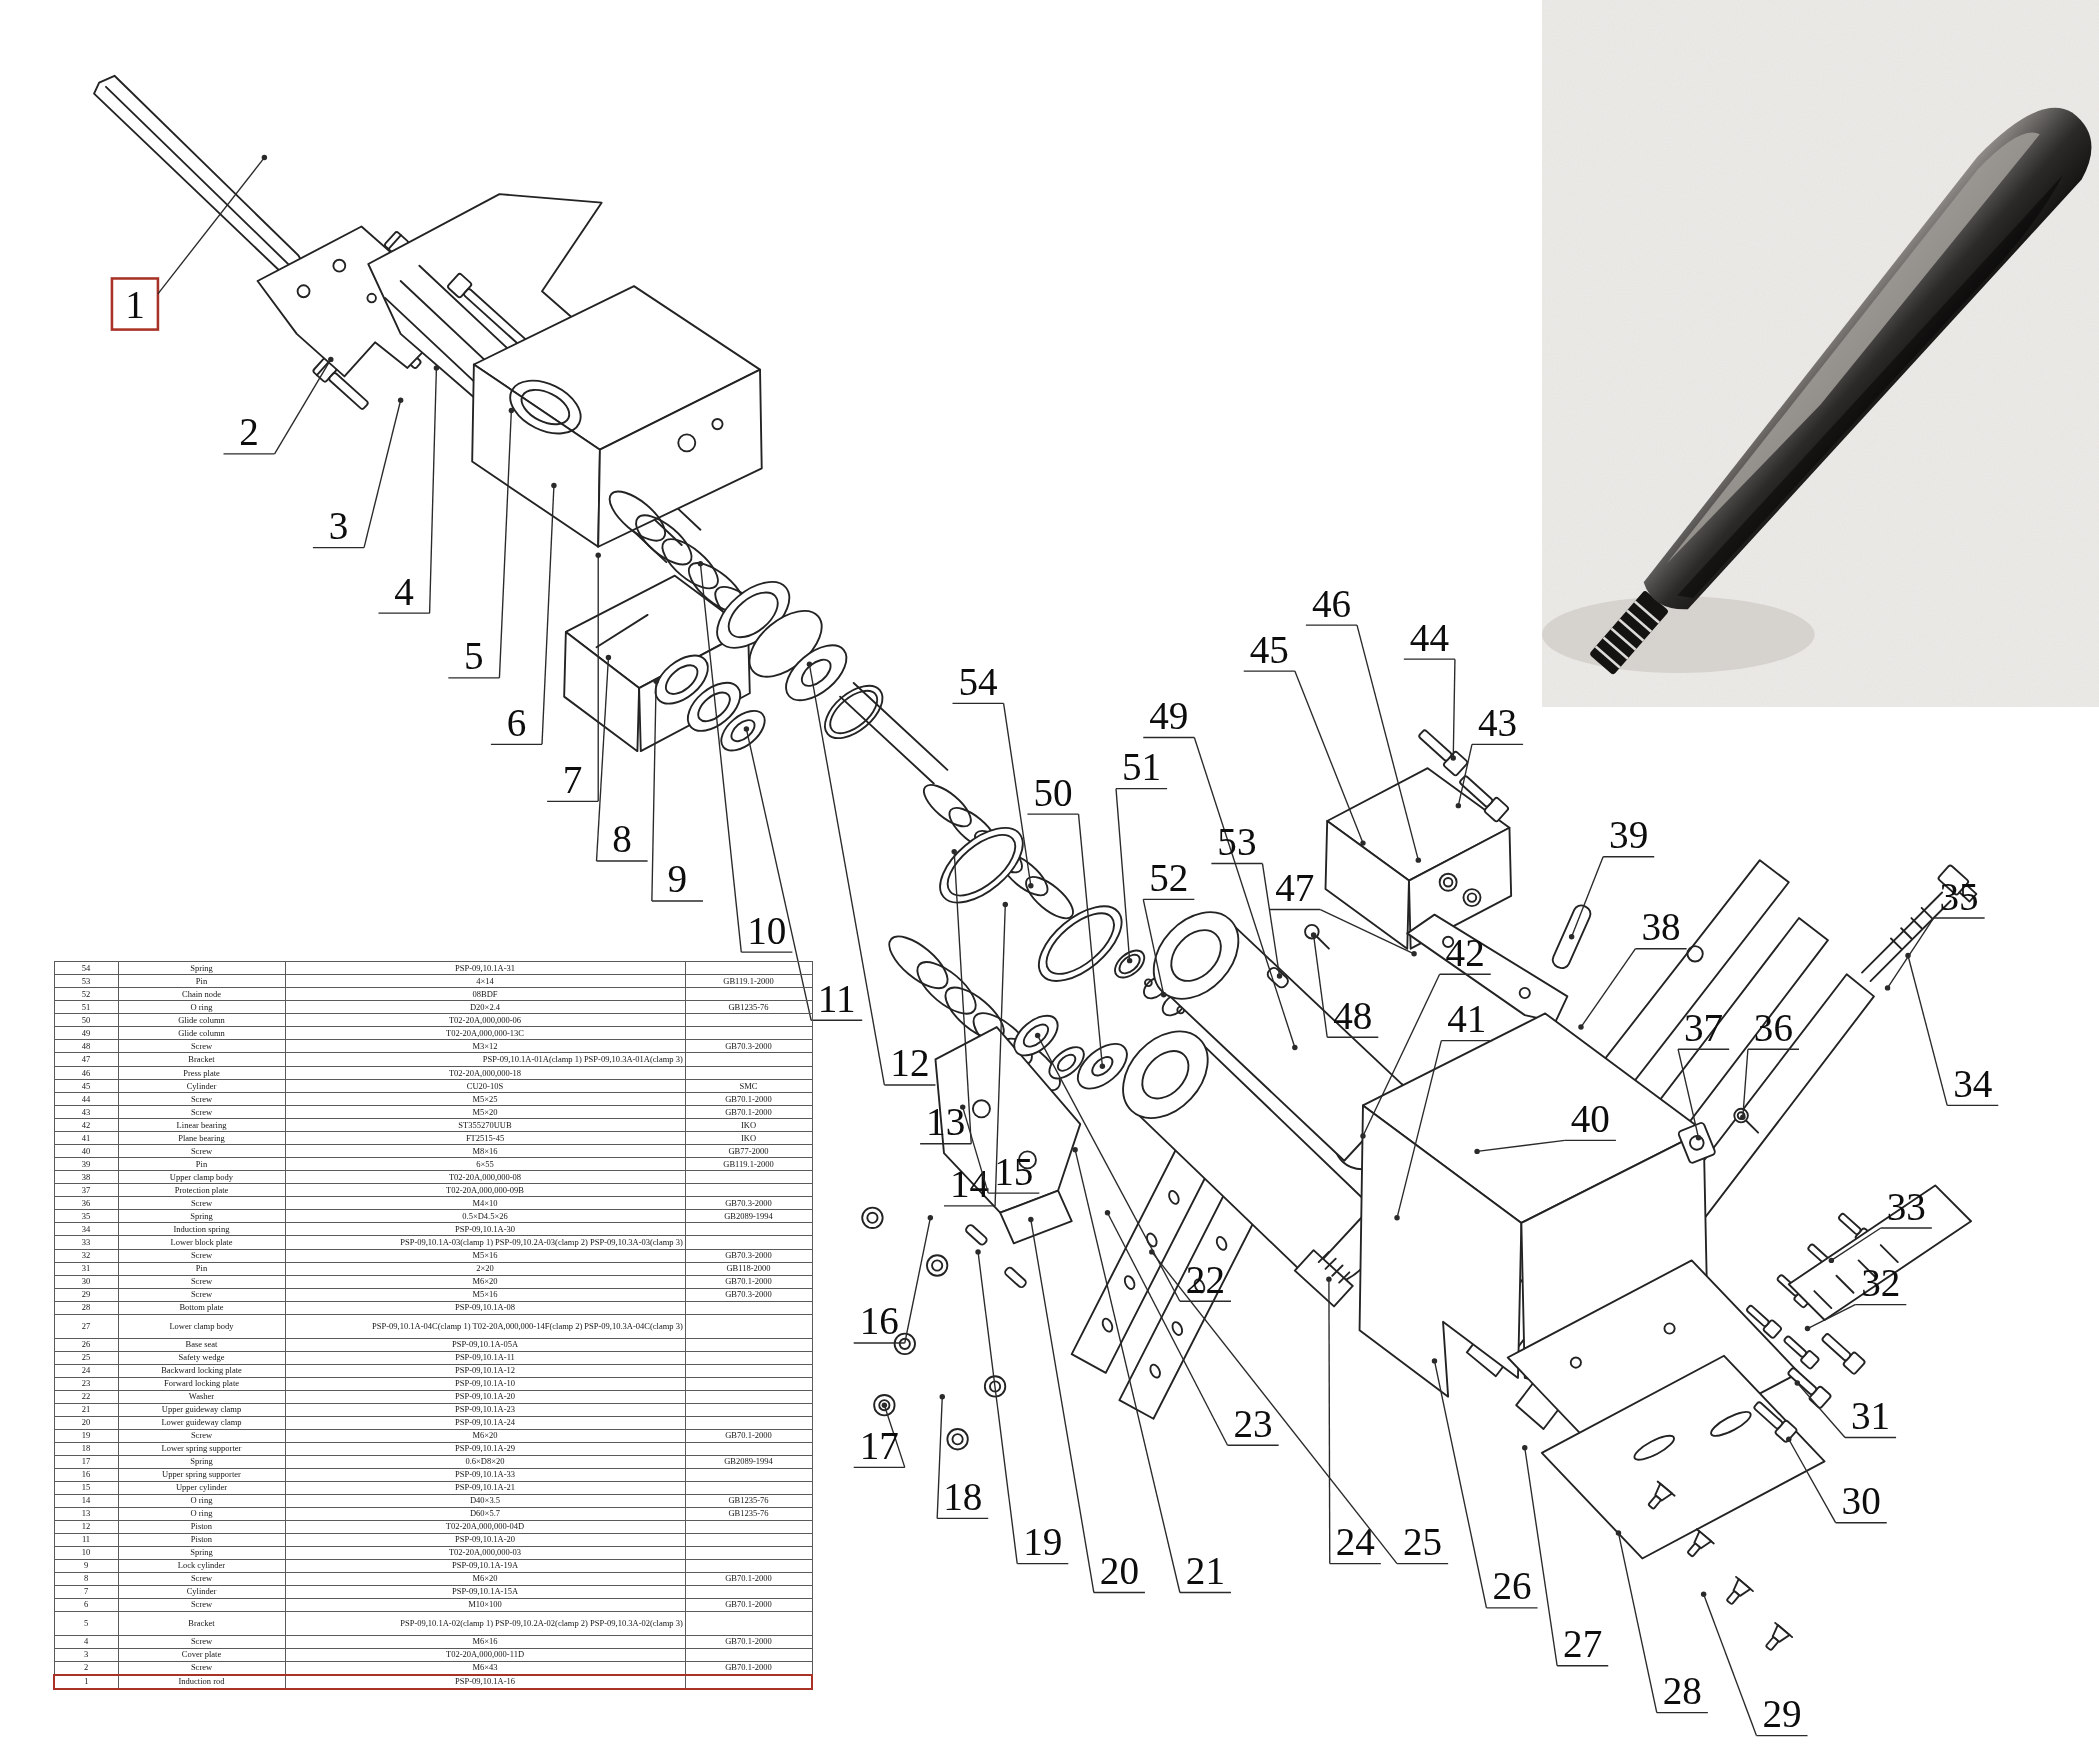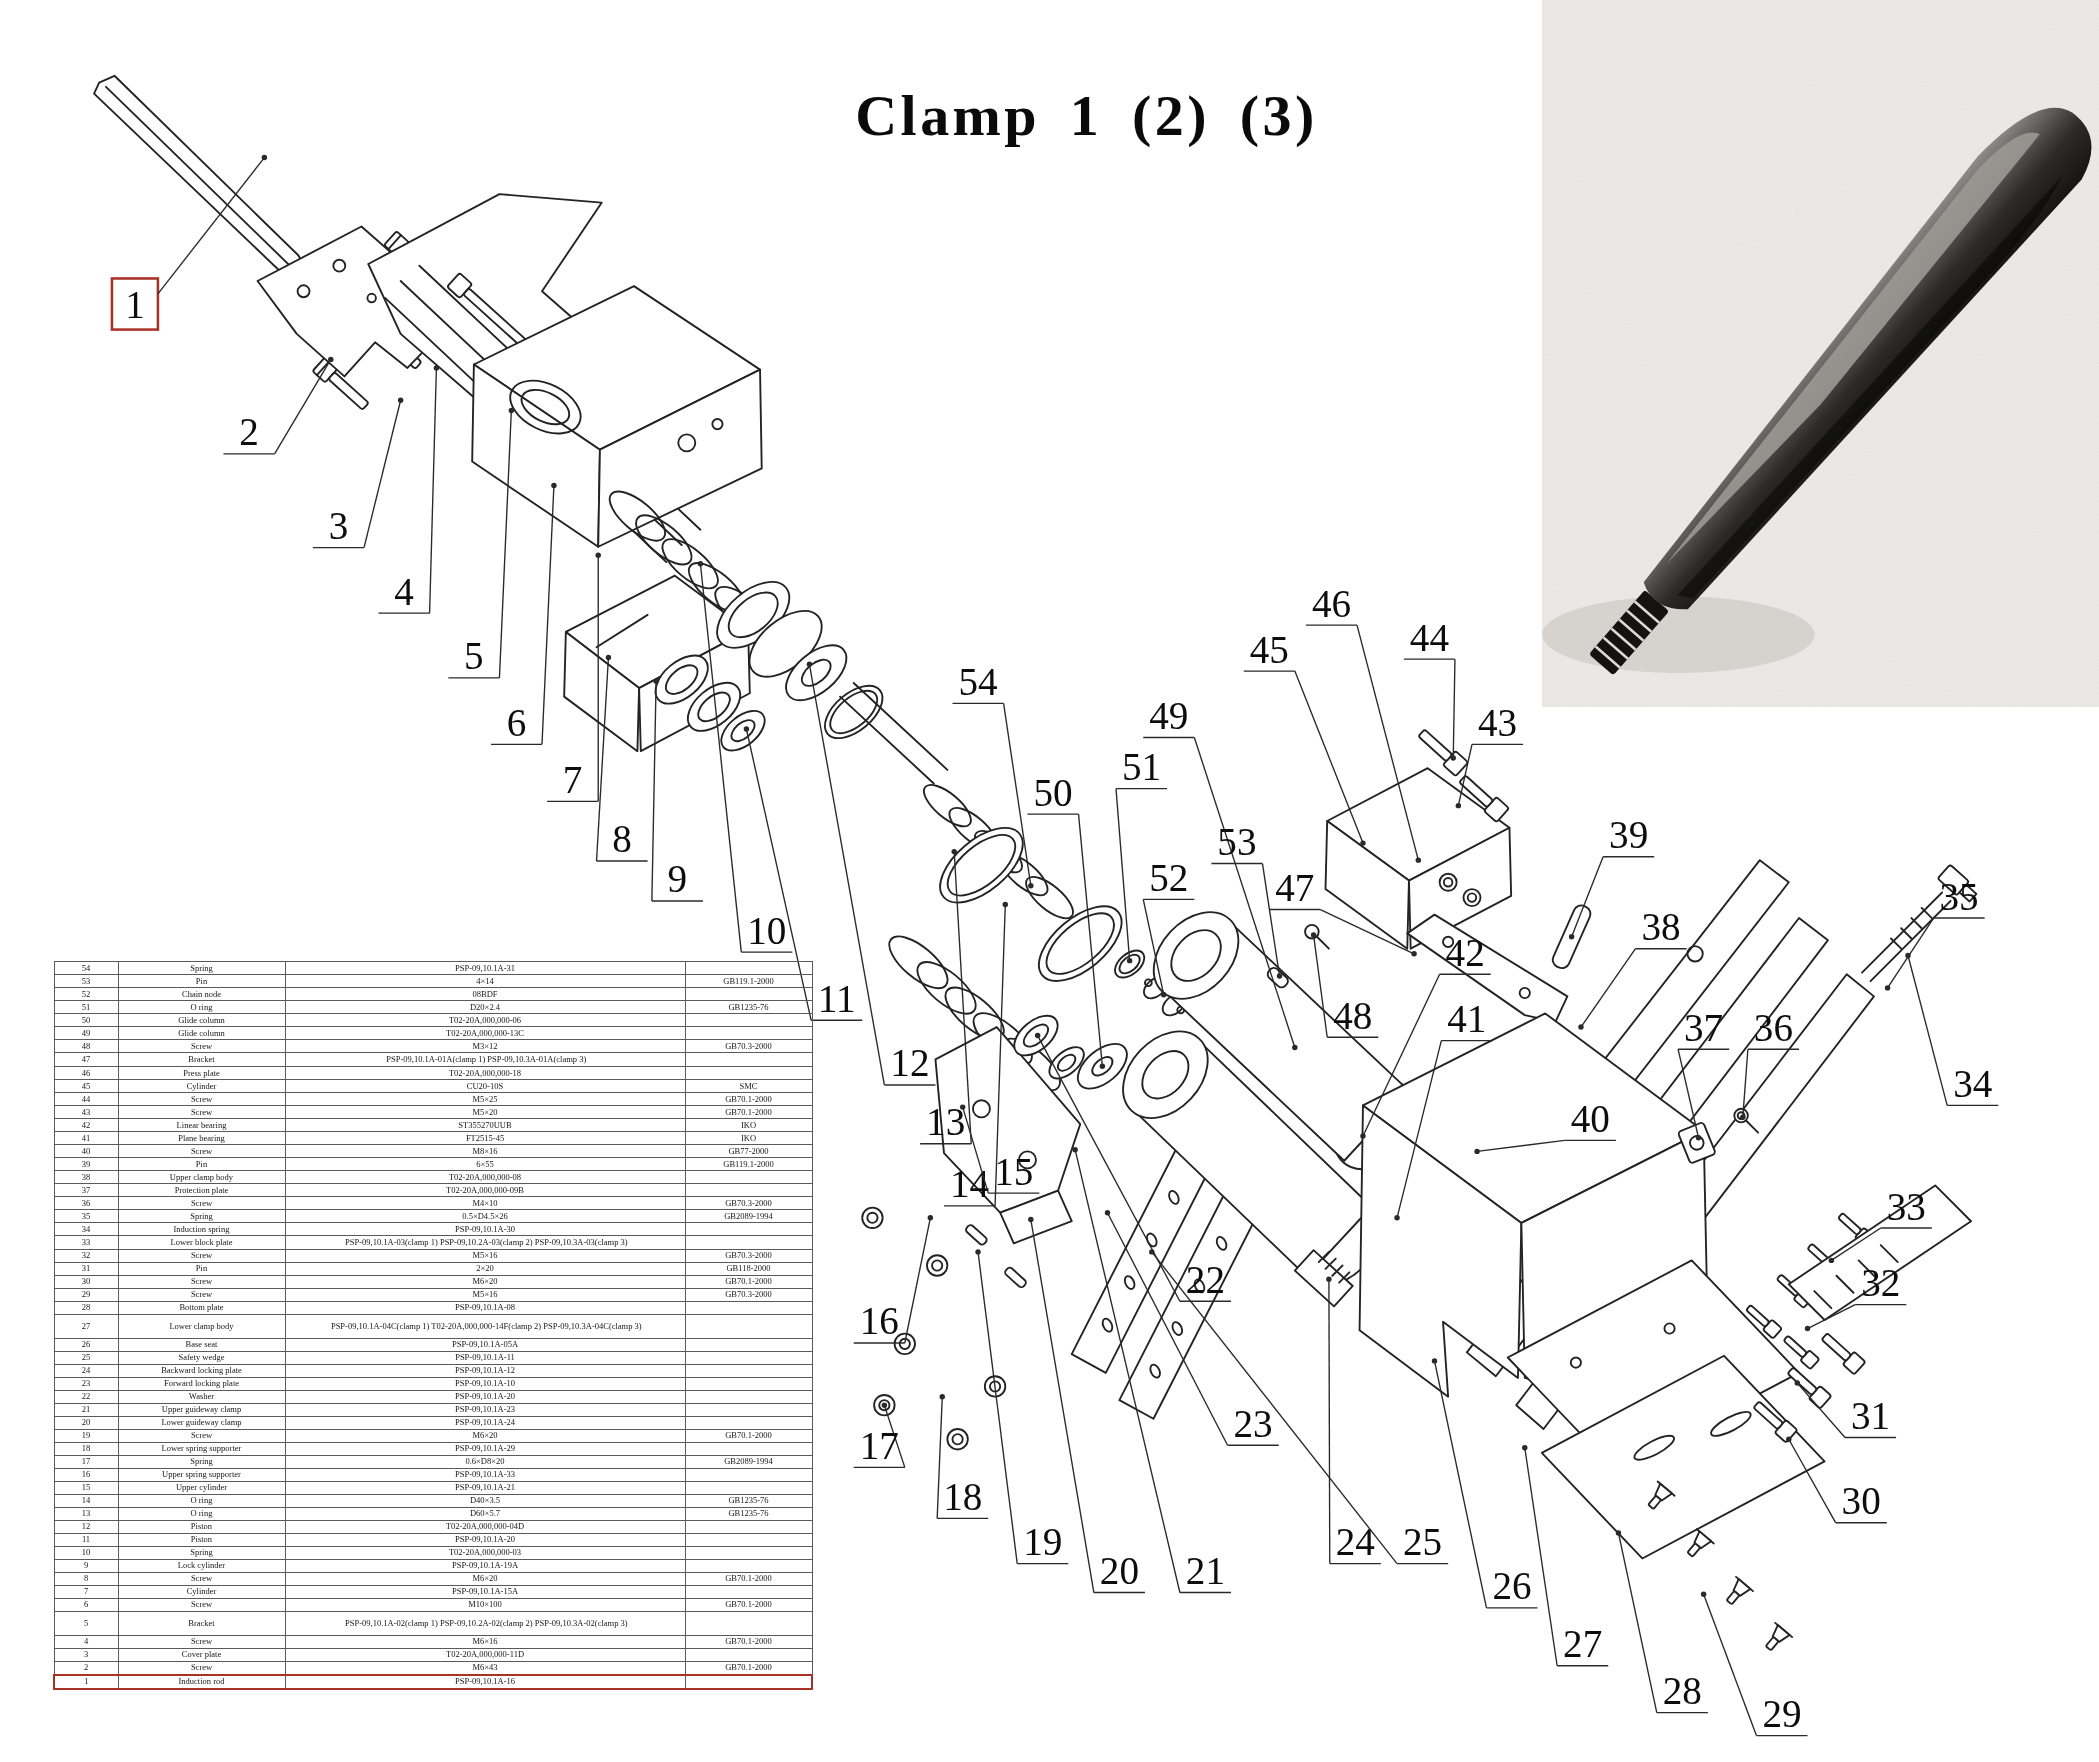--- a/index.html
+++ b/index.html
@@ -18,33 +18,32 @@
   #callout-layer circle{fill:#2a2a2a;stroke:none;}
   #callout-layer text{font-family:"Liberation Serif",serif;font-size:46px;fill:#0d0d0d;}
   #callout-layer rect{fill:none;stroke:#a93226;stroke-width:3;}
   
   #parts-table{position:absolute;left:53px;top:961px;width:758px;border-collapse:collapse;
       table-layout:fixed;font-size:8.5px;line-height:1;border:1.7px solid #2f2f2f;}
   #parts-table td{border:0.9px solid #5a5a5a;height:12px;padding:0 1.7px;text-align:center;
       white-space:nowrap;overflow:hidden;color:#161616;}
   #parts-table tr.tall td{height:23px;}
   #parts-table tr.row47 td{height:12.8px;}
-  #parts-table td.left{text-align:center;padding-left:4.3px;margin-top:24px;}
+  #parts-table td.left{text-align:right;padding-left:4.3px;margin-top:24px;}
   #parts-table tr.hl td{border-top:2.1px solid #a93226;border-bottom:2.1px solid #a93226;}
   #parts-table tr.hl td:first-child{border-left:2.1px solid #a93226;}
   #parts-table tr.hl td:last-child{border-right:2.1px solid #a93226;}
   
   #photo{position:absolute;left:1542px;top:0;width:558px;height:707px;}
 </style>
 </head>
 <body>
 
 <div id="sheet">
 
-  <div id="title">Clamp 1 (2) (3)</div>
 
   <svg id="drawing" viewBox="0 0 2465 2069">
     <g id="art">
 
       <g>
         <polygon class="wfill" points="116,97 134,89 350,300 358,314 346,326 330,320 110,110"></polygon>
         <line x1="124" y1="102" x2="342" y2="314"></line>
         <ellipse class="wfill" cx="362" cy="327" rx="10" ry="7" transform="rotate(44 362 327)"></ellipse>
       </g>
 

